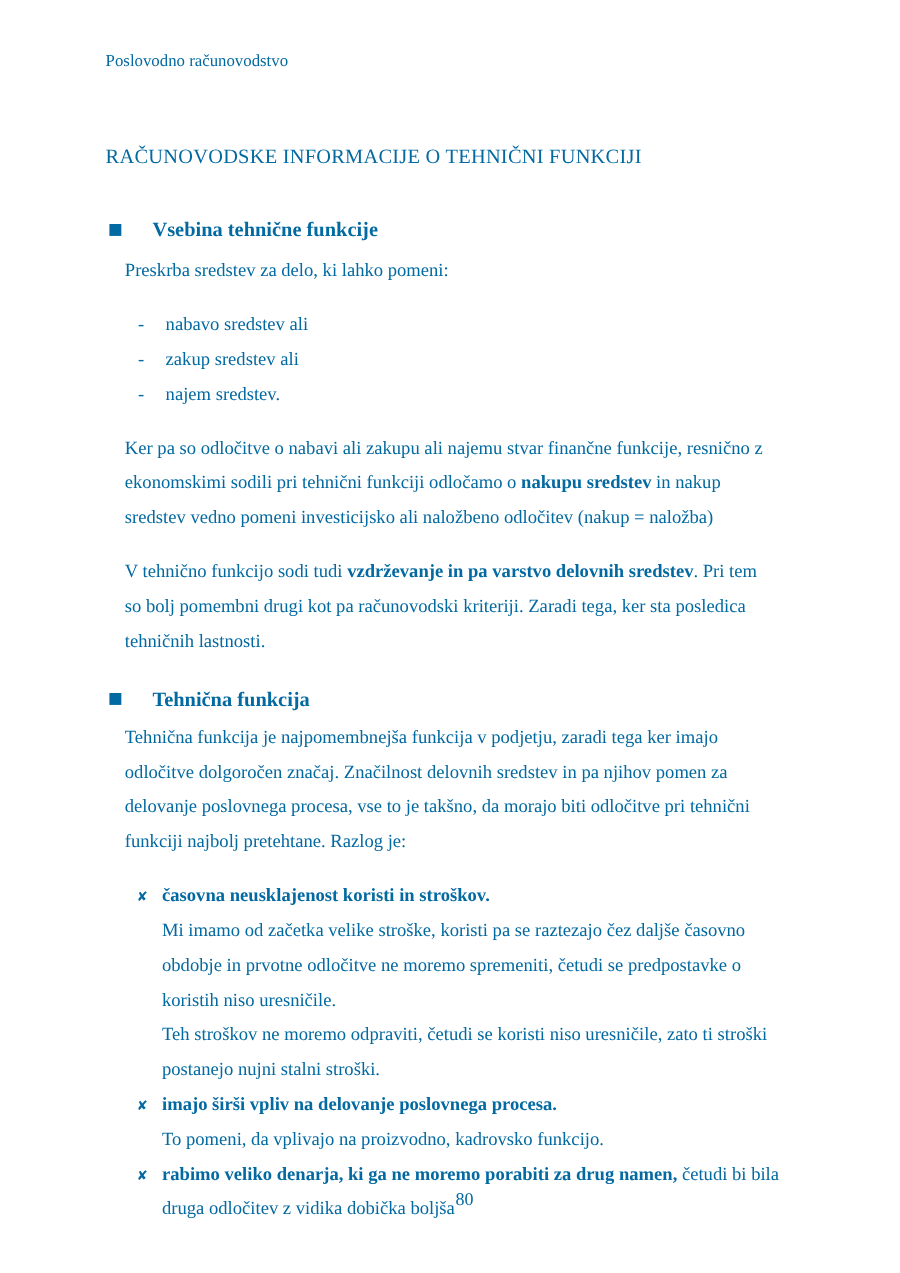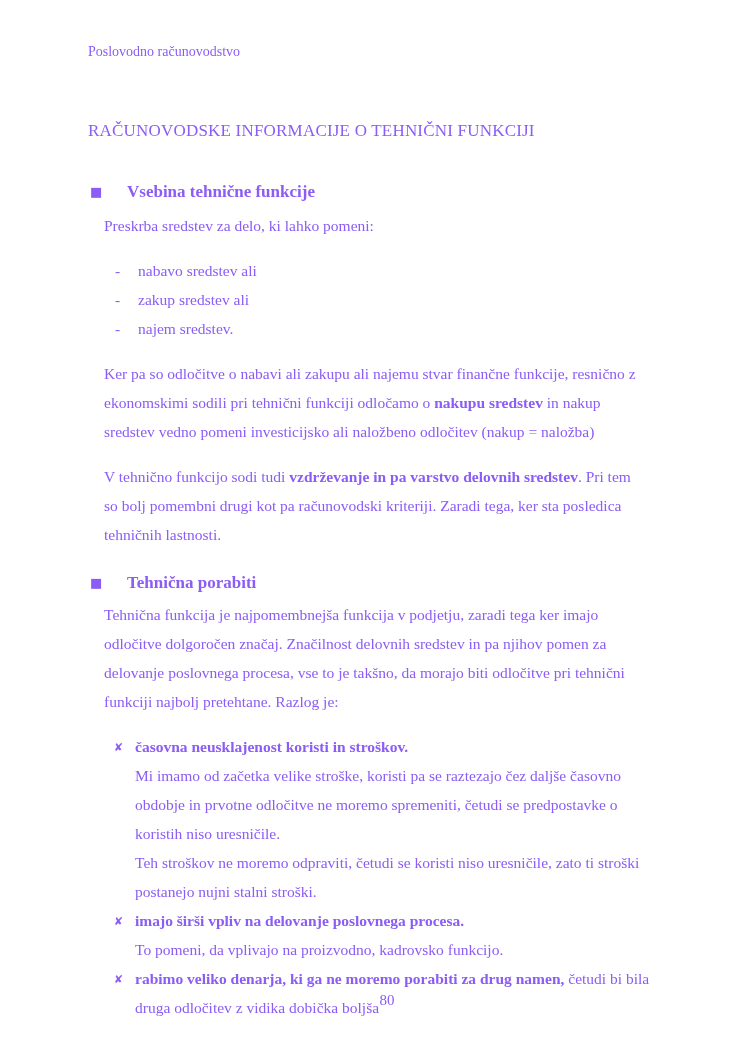--- a/index.html
+++ b/index.html
@@ -1,21 +1,21 @@
 <!DOCTYPE html>
 <html><head>
 <meta charset="utf-8">
 <style>
   html, body { margin: 0; padding: 0; background: #ffffff; }
   .page {
     position: relative;
     width: 750px;
     height: 1061px;
     background: #ffffff;
-    color: #8b5cf6;
+    color: #0369a1;
     font-family: "Liberation Serif", "DejaVu Serif", serif;
     box-sizing: border-box;
     padding: 42px 88px 0 88px;
     overflow: hidden;
   }
   .running-header {
     margin: 0;
     font-size: 14px;
     line-height: 20px;
   }
@@ -123,21 +123,21 @@
       <span>najem sredstev.</span>
     </li>
   </ul>
 
   <p class="body-text"><span>Ker pa so odločitve o nabavi ali zakupu ali najemu stvar finančne funkcije, resnično z ekonomskimi sodili pri tehnični funkciji odločamo o </span><b>nakupu sredstev</b><span> in nakup sredstev vedno pomeni investicijsko ali naložbeno odločitev (nakup = naložba)</span></p>
 
   <p class="body-text"><span>V tehnično funkcijo sodi tudi </span><b>vzdrževanje in pa varstvo delovnih sredstev</b><span>. Pri tem so bolj pomembni drugi kot pa računovodski kriteriji. Zaradi tega, ker sta posledica tehničnih lastnosti.</span></p>
 
   <h2 class="sec-heading sec2">
     <span class="sq">■</span>
-    <span>Tehnična porabiti</span>
+    <span>Tehnična funkcija</span>
   </h2>
 
   <p class="body-text intro2">Tehnična funkcija je najpomembnejša funkcija v podjetju, zaradi tega ker imajo odločitve dolgoročen značaj. Značilnost delovnih sredstev in pa njihov pomen za delovanje poslovnega procesa, vse to je takšno, da morajo biti odločitve pri tehnični funkciji najbolj pretehtane. Razlog je:</p>
 
   <div class="x-list">
 
     <div class="x-item">
       <span class="x-marker">✘</span>
       <p class="x-title"><b>časovna neusklajenost koristi in stroškov.</b></p>
       <p class="x-body">Mi imamo od začetka velike stroške, koristi pa se raztezajo čez daljše časovno obdobje in prvotne odločitve ne moremo spremeniti, četudi se predpostavke o koristih niso uresničile.</p>

